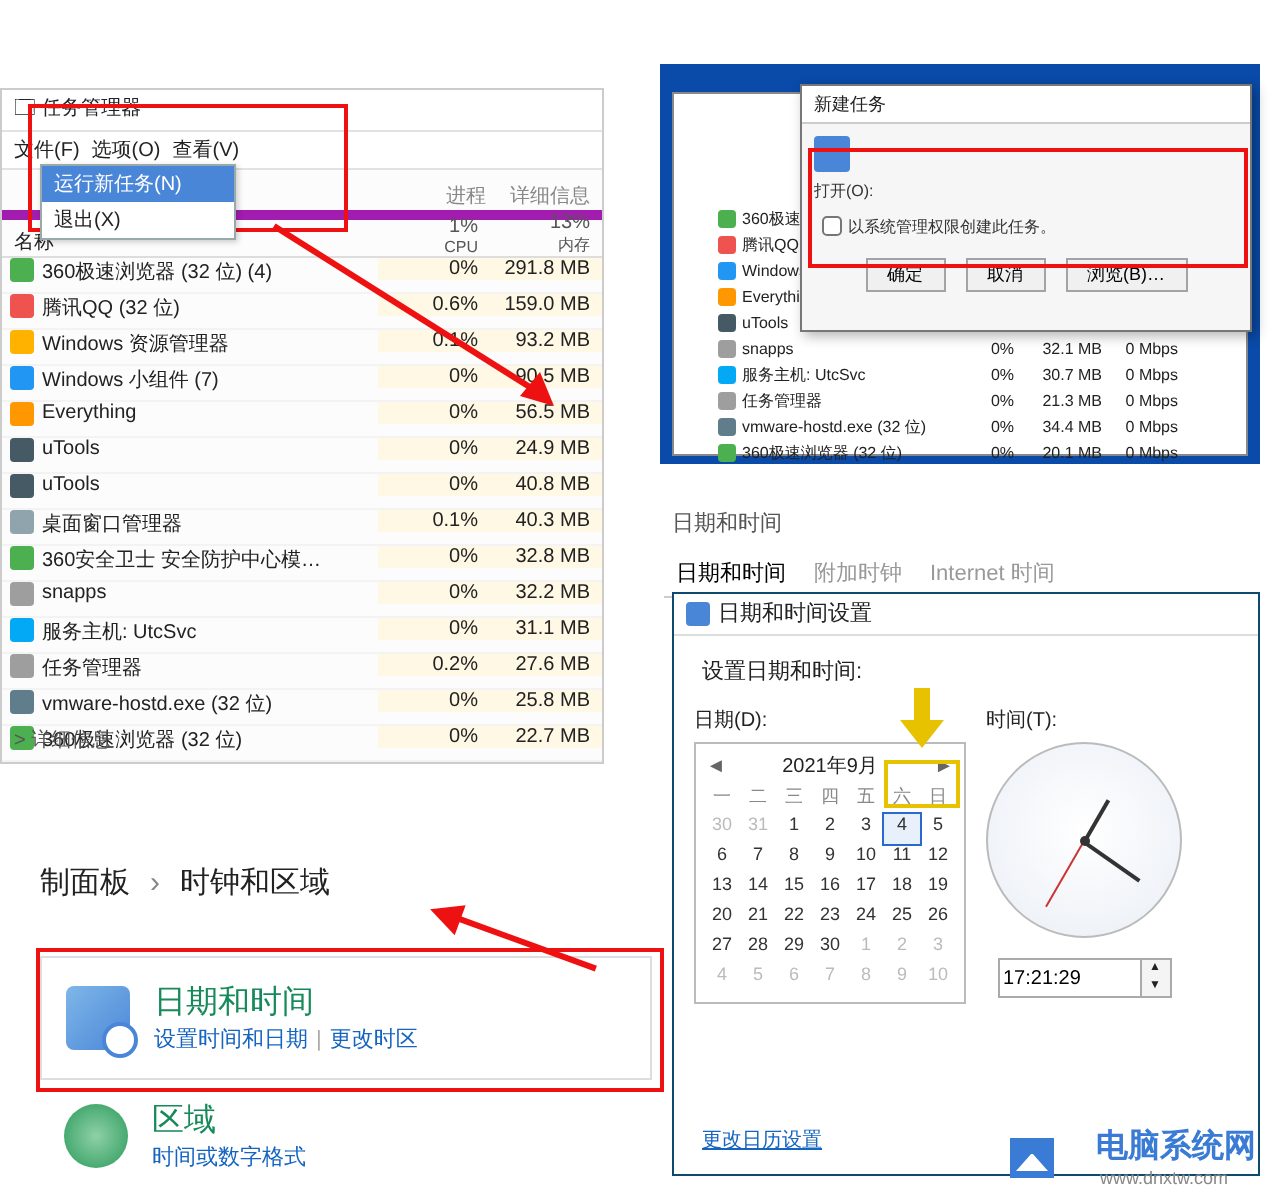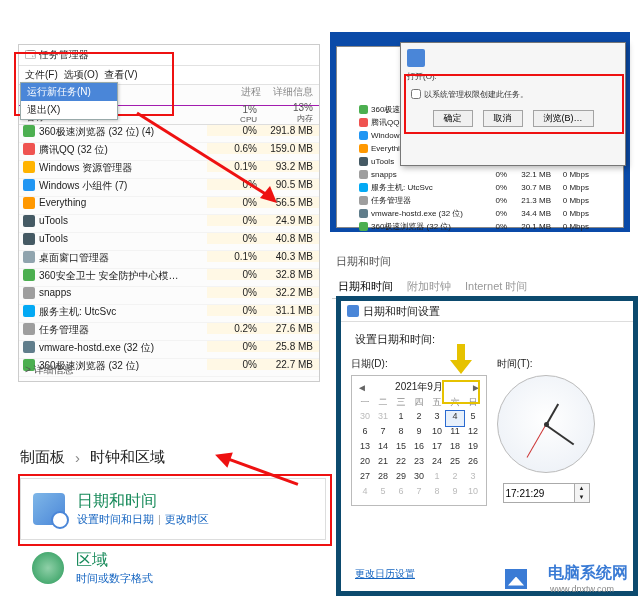--- a/index.html
+++ b/index.html
@@ -1,24 +1,24 @@
 <!DOCTYPE html>
 <html><head>
 <meta charset="utf-8">
 <style>
   html,body{margin:0;padding:0;background:#f2f2f2;font-family:"Microsoft YaHei",Arial,sans-serif;font-size:10px;color:#222}
   .stage{position:relative;width:640px;height:602px;background:#fff;overflow:hidden}
   
-  .tm{position:absolute;left:18px;top:44px;width:300px;height:336px;background:#fcfcfc;border:1px solid #ccc}
+  .tm{position:absolute;left:0;top:44px;width:300px;height:336px;background:#fcfcfc;border:1px solid #ccc}
   .tm-title{height:20px;background:#fff;border-bottom:1px solid #e2e2e2;padding-left:6px;line-height:20px;font-size:10px}
   .tm-menu{height:18px;background:#fff;border-bottom:1px solid #e2e2e2;font-size:10px;display:flex;gap:6px;padding-left:6px;align-items:center}
   .tm-dropdown{position:absolute;left:20px;top:82px;width:96px;background:#fff;border:1px solid #9aa;z-index:5;box-shadow:1px 1px 3px rgba(0,0,0,.2)}
   .tm-dropdown div{font-size:10px;padding:2px 6px}
   .tm-dd-sel{background:#4a86d8;color:#fff}
-  .tm-tabs{height:20px;display:flex;align-items:flex-start;font-size:10px;border-bottom:1px solid #a21caf}
+  .tm-tabs{height:20px;display:flex;align-items:flex-end;font-size:10px;border-bottom:5px solid #a21caf}
   .tm-tab{padding:0 6px;color:#888}
   .tm-cols{height:18px;display:flex;font-size:10px;border-bottom:1px solid #ddd;align-items:flex-end}
   .tm-cols .c1{flex:1;padding-left:6px}
   .tm-cols .c2,.tm-cols .c3{width:50px;text-align:right;padding-right:6px;color:#555}
   .tm-body{overflow:hidden}
   .tm-row{display:flex;height:17px;align-items:flex-start;border-bottom:1px solid #f3f3f3}
   .tm-row .ic{width:12px;height:12px;margin:0 4px;border-radius:2px}
   .tm-row .nm{flex:1;font-size:10px;white-space:nowrap;overflow:hidden;text-overflow:ellipsis}
   .tm-row .v{width:50px;text-align:right;font-size:10px;padding-right:6px;background:#fff8e5}
   .red-box1{position:absolute;left:14px;top:52px;width:156px;height:60px;border:2px solid #e11}
@@ -41,21 +41,21 @@
   .dlg-chk input{width:10px;height:10px;margin-right:3px}
   .dlg-btns{display:flex;justify-content:center;gap:10px;margin-top:8px}
   .dlg-btns button{font-size:9px;padding:1px 10px;background:#f0f0f0;border:1px solid #a3a3a3}
   .red-box2{position:absolute;left:404px;top:74px;width:216px;height:56px;border:2px solid #e11;z-index:7}
   
   .dt-sec{position:absolute;left:332px;top:248px;width:298px}
   .dt-label{font-size:11px;color:#555;padding:6px 0 4px 4px}
   .dt-tabs{display:flex;gap:14px;font-size:11px;padding:6px 0 4px 6px;border-bottom:1px solid #ccc;background:#fff}
   .dt-tabs .sel{color:#000}
   .dt-tabs .off{color:#999}
-  .dt-win{position:absolute;left:336px;top:296px;width:292px;height:290px;background:#fff;border:5px solid #0c4a6e}
+  .dt-win{position:absolute;left:336px;top:296px;width:292px;height:290px;background:#fff;border:1px solid #0c4a6e}
   .dt-win-title{height:20px;border-bottom:1px solid #ddd;font-size:11px;padding-left:6px;line-height:20px;display:flex;align-items:center;gap:4px}
   .dt-sub{font-size:11px;padding:10px 0 6px 14px}
   .dt-content{display:flex;gap:10px;padding:0 10px}
   .cal-wrap{}
   .cal-lbl,.clk-lbl{font-size:10px;margin:4px 0}
   .cal{border:1px solid #bbb;padding:4px;background:#fff}
   .cal-head{display:flex;justify-content:space-between;align-items:center;font-size:10px;margin-bottom:2px}
   .cal-nav{width:12px;text-align:center;color:#666;cursor:pointer}
   .cal-grid{display:grid;grid-template-columns:repeat(7,18px);grid-auto-rows:15px;font-size:9px;text-align:center;color:#333}
   .cal-grid .dow{color:#888}
@@ -69,21 +69,21 @@
   .clock .hand{position:absolute;left:50%;top:50%;transform-origin:left center;background:#333;height:1.5px}
   .clock .hh{width:24px;transform:rotate(-60deg)}
   .clock .mm{width:34px;transform:rotate(35deg)}
   .clock .ss{width:38px;background:#c33;height:1px;transform:rotate(120deg)}
   .time-box{margin-top:10px;display:flex;align-items:center;justify-content:center}
   .time-inp{width:66px;height:16px;border:1px solid #aaa;font-size:10px;text-align:left}
   .spin{width:14px;height:18px;border:1px solid #aaa;border-left:none;display:flex;flex-direction:column}
   .spin div{flex:1;text-align:center;font-size:6px;line-height:8px;background:#f4f4f4}
   .dt-link{position:absolute;left:14px;bottom:10px;font-size:10px;color:#1464c0;text-decoration:underline}
   
-  .crumb{position:absolute;left:20px;top:448px;font-size:15px;color:#222;display:flex;align-items:center;gap:10px}
+  .crumb{position:absolute;left:20px;top:432px;font-size:15px;color:#222;display:flex;align-items:center;gap:10px}
   .crumb-sep{color:#888}
   .cp-row{position:absolute;left:20px;top:478px;width:304px;height:60px;background:#fff;border:1px solid #ddd;display:flex;align-items:center}
   .cp-ic{width:32px;height:32px;border-radius:4px;margin:0 12px;background:linear-gradient(135deg,#7fb7e8,#4a86d8);position:relative}
   .cp-ic:after{content:"";position:absolute;right:-4px;bottom:-4px;width:14px;height:14px;border-radius:50%;background:#fff;border:2px solid #4a86d8}
   .cp-txt .t{font-size:16px;color:#178a5a}
   .cp-txt .s{font-size:11px;color:#1464c0}
   .cp-txt .s .sep{color:#aaa;margin:0 4px}
   .cp-row2{position:absolute;left:20px;top:550px;width:304px;display:flex;align-items:center}
   .cp-ic2{width:32px;height:32px;border-radius:50%;margin:0 12px;background:radial-gradient(circle,#8fd0a8,#2a9a5a)}
   .cp-row2 .t{font-size:16px;color:#178a5a}
@@ -298,20 +298,21 @@
             <div class="ic" style="background:#4caf50"></div>
             <div class="nm">360极速浏览器 (32 位)</div>
             <div class="v">0%</div>
             <div class="v2">20.1 MB</div>
             <div class="v3">0 Mbps</div>
           </div>
         </div>
   </div>
 </div>
 <div class="dlg">
+  <div class="dlg-title">新建任务</div>
   <div class="dlg-body">
     <div style="display:flex;gap:4px">
       <div style="width:18px;height:18px;background:#4a86d8;border-radius:2px;flex-shrink:0"></div>
     </div>
     <div class="dlg-field">
       <span style="width:38px">打开(O):</span>
     </div>
     <div class="dlg-chk">
       <input type="checkbox" style="">
       <span>以系统管理权限创建此任务。</span>

